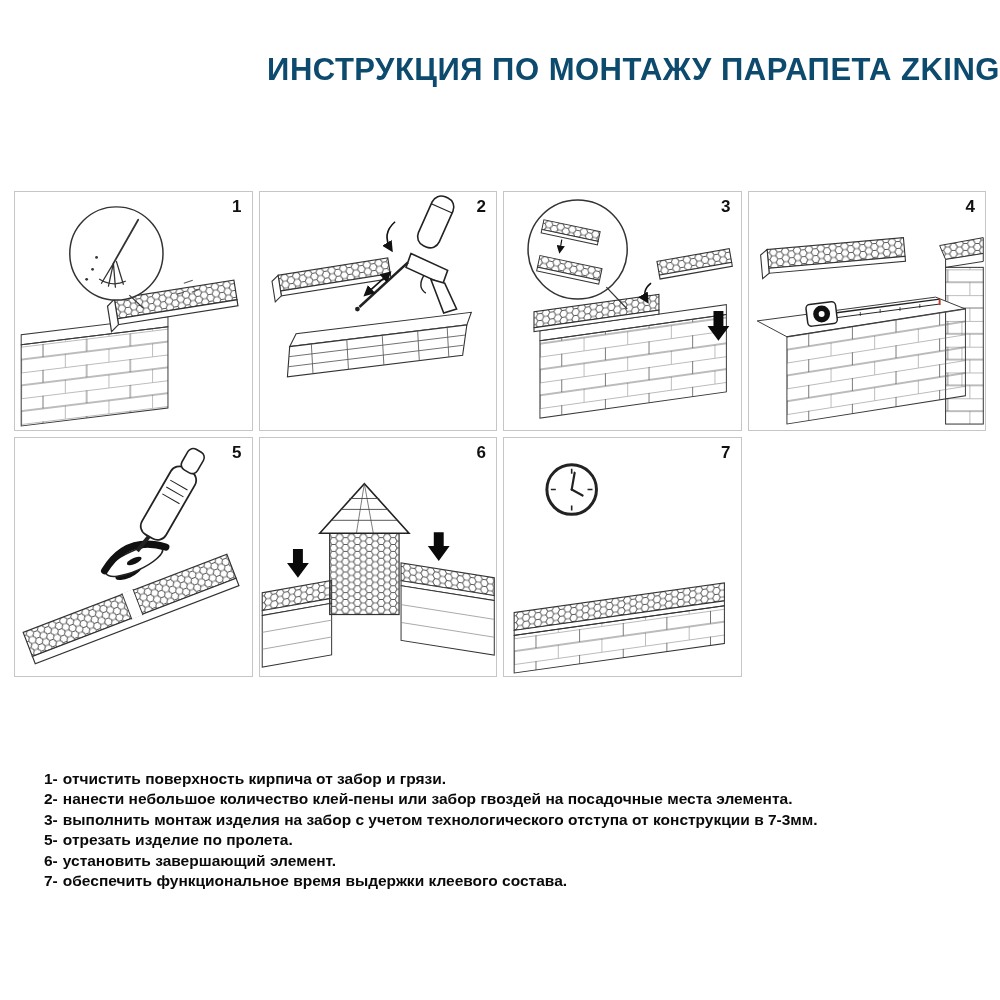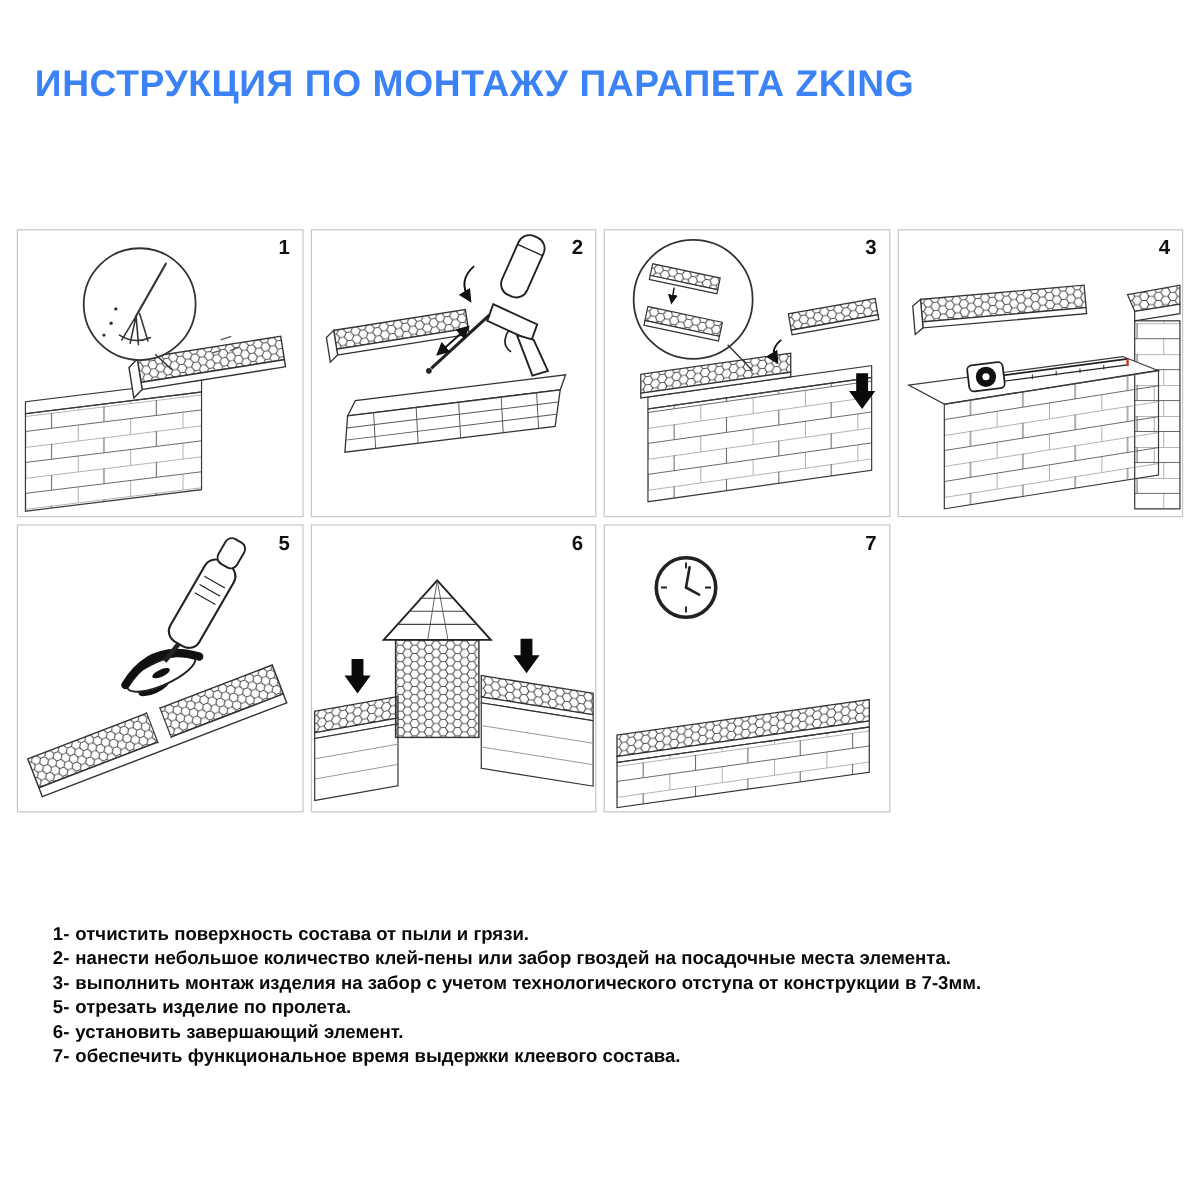--- a/index.html
+++ b/index.html
@@ -6,26 +6,25 @@
   html,body { background:#ffffff; }
   body {
     width:1000px; height:1000px;
     font-family:"Liberation Sans", sans-serif;
     color:#0a0a0a;
     overflow:hidden;
   }
   .page { width:1000px; height:1000px; position:relative; background:#fff; }
   .title {
     padding-top:52px;
-    text-align:left;
+    text-align:right;
     font-size:31px;
     font-weight:800;
     letter-spacing:0.5px;
-    color:#3b82f6;
-    margin-left:29px;
+    color:#0c4a6e;
   }
   .panels {
     margin:103px 14px 0 14px;
     display:grid;
     grid-template-columns:repeat(4, 1fr);
     gap:6px;
   }
   .panel {
     position:relative;
     height:240px;
@@ -263,21 +262,21 @@
           <rect y="18" width="212" height="5" fill="#fff" stroke="#333"></rect>
           <rect y="23" width="212" height="38" fill="url(#brickPat)" stroke="#333"></rect>
         </g>
       </svg>
       <span class="num">7</span>
     </figure>
 
   </div>
 
   <ol class="instructions">
-    <li><span class="n">1-</span><span>отчистить поверхность состава от пыли и грязи.</span></li>
+    <li><span class="n">1-</span><span>отчистить поверхность кирпича от забор и грязи.</span></li>
     <li><span class="n">2-</span><span>нанести небольшое количество клей-пены или забор гвоздей на посадочные места элемента.</span></li>
     <li><span class="n">3-</span><span>выполнить монтаж изделия на забор с учетом технологического отступа от конструкции в 7-3мм.</span></li>
     <li><span class="n">5-</span><span>отрезать изделие по пролета.</span></li>
     <li><span class="n">6-</span><span>установить завершающий элемент.</span></li>
     <li><span class="n">7-</span><span>обеспечить функциональное время выдержки клеевого состава.</span></li>
   </ol>
 
 </div>
 
 </body></html>

